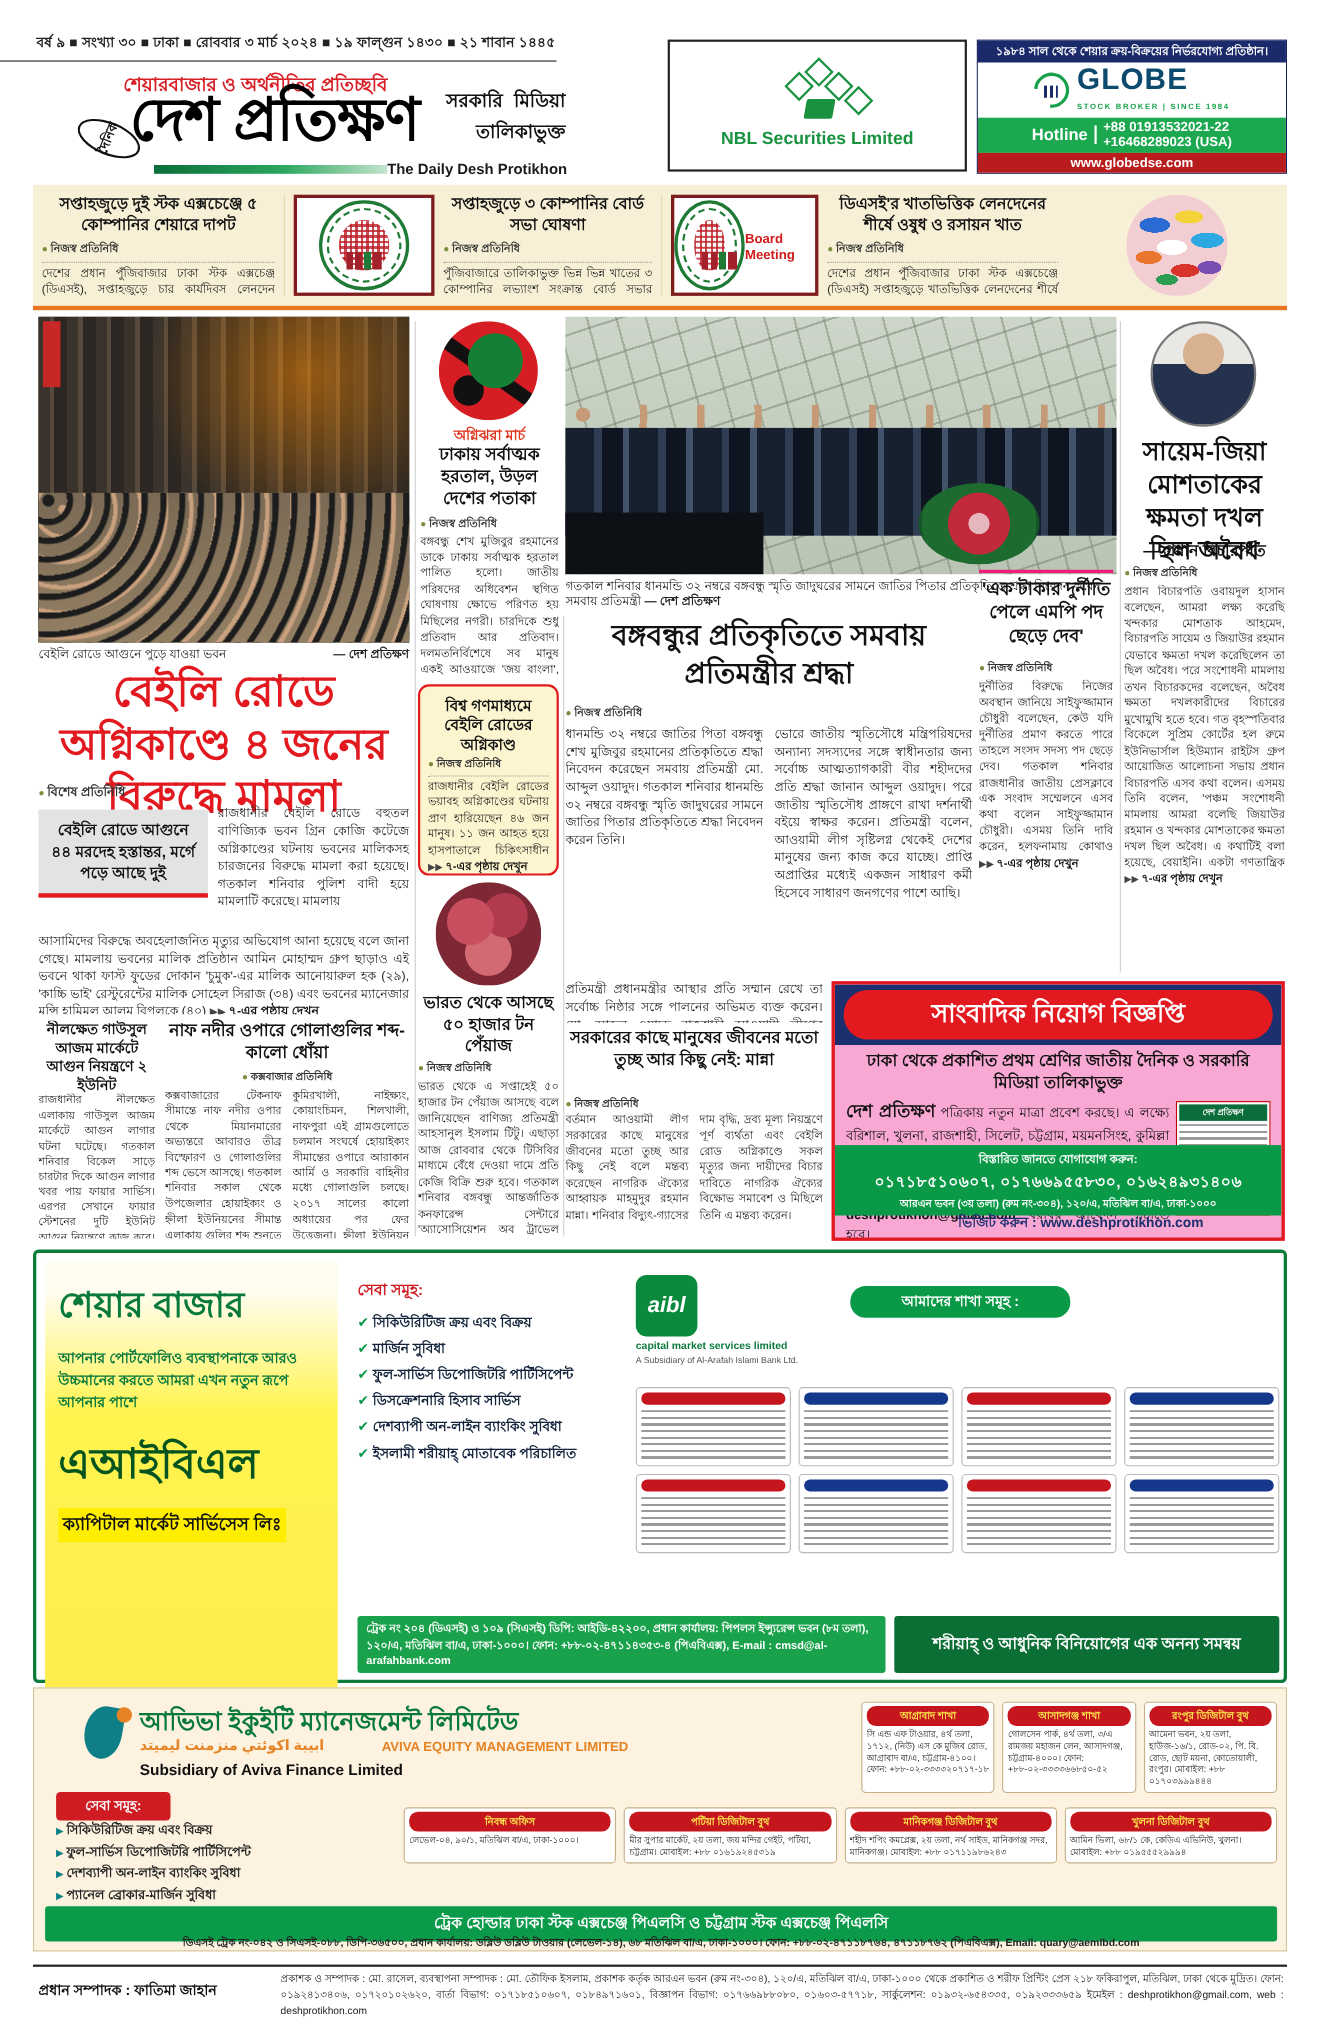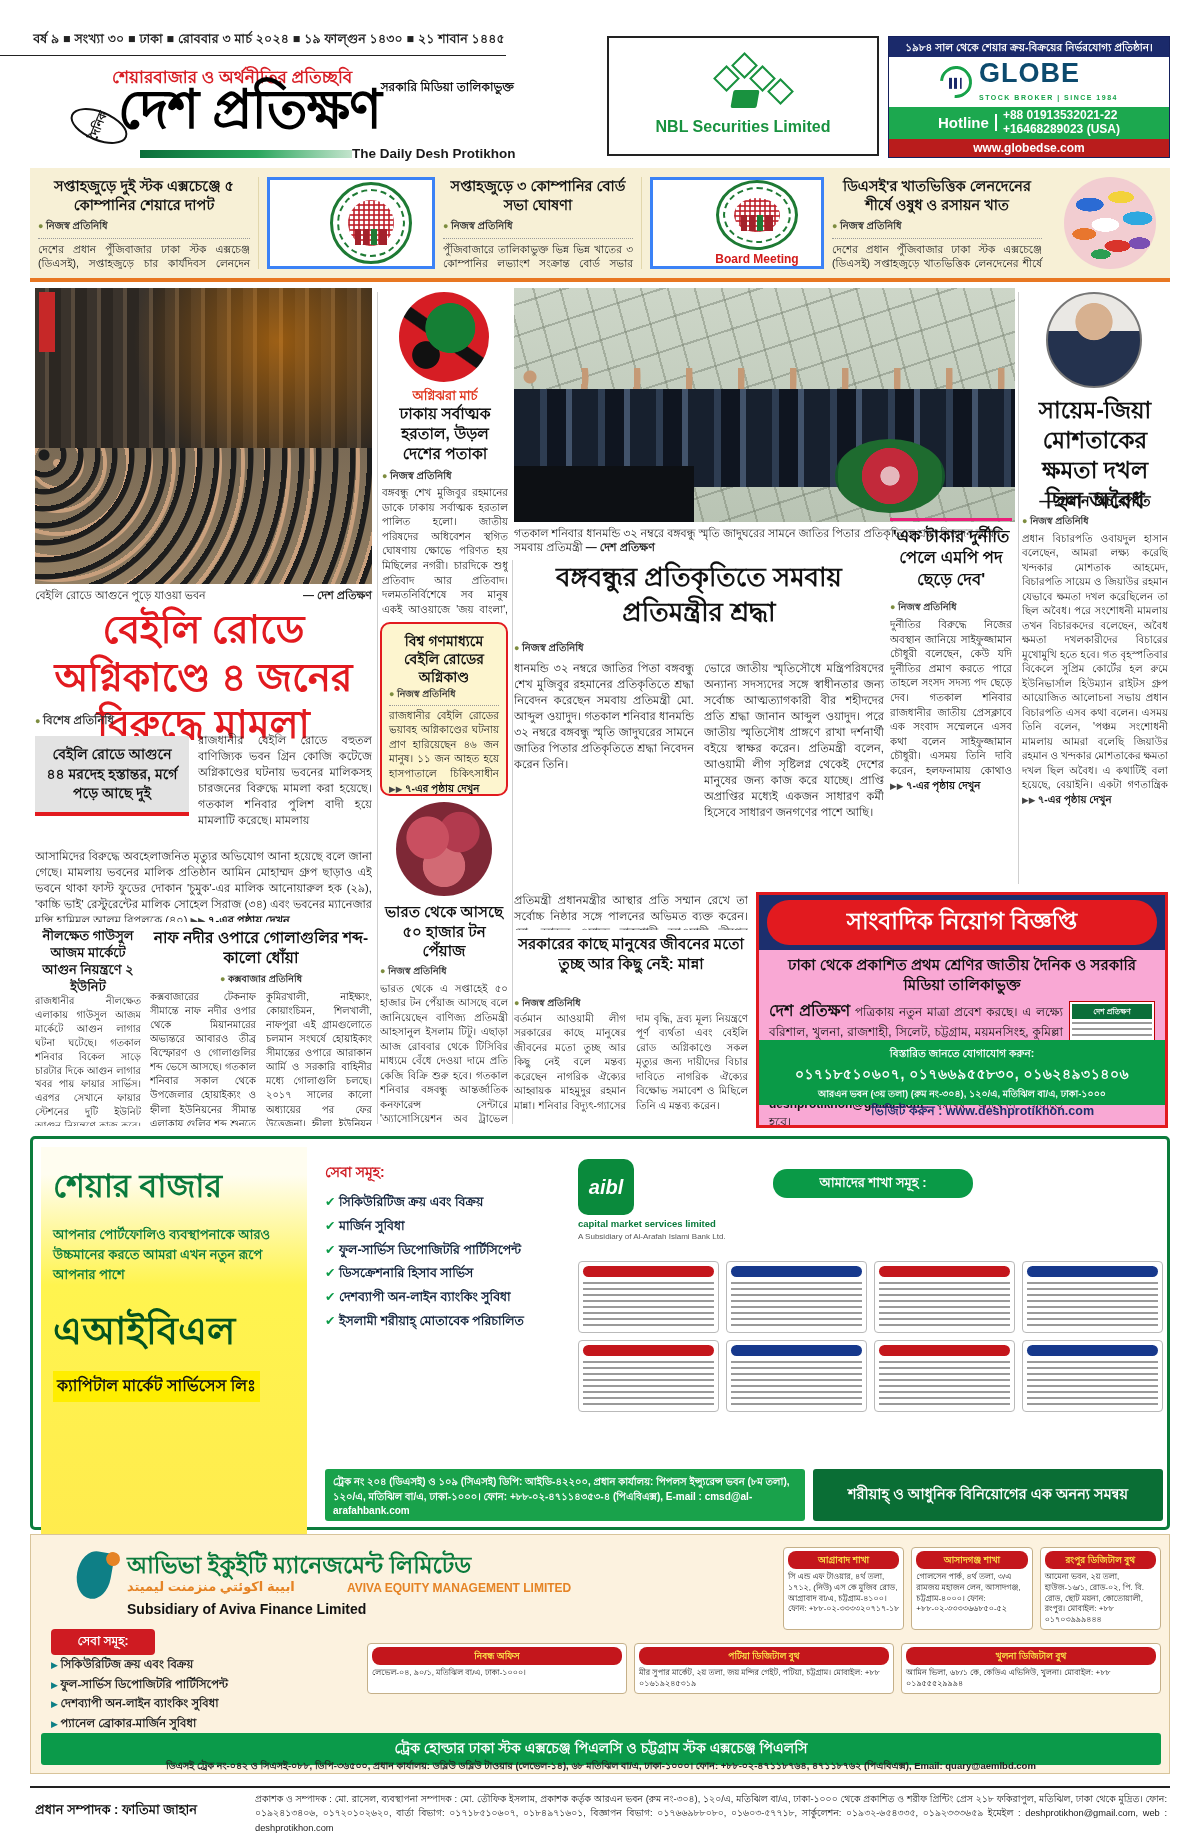--- a/index.html
+++ b/index.html
@@ -7,21 +7,21 @@
         font-family:"Liberation Sans","DejaVu Sans",sans-serif;color:#111;overflow:hidden;}
   .abs{position:absolute;}
   .ctr{text-align:center;}
   .jst{text-align:justify;}
   .clip{overflow:hidden;}
   .b{font-weight:bold;}
   
   .dateline{font-size:12.5px;font-weight:bold;letter-spacing:.2px;color:#222;}
   .hrule{border-top:1.5px solid #222;height:0;}
   .tag-red{color:#d81f26;font-size:17px;font-weight:900;}
-  .tag-black{font-size:12px;font-weight:900;text-align:right;color:#111;}
+  .tag-black{font-size:17px;font-weight:900;text-align:right;color:#111;font-family:Liberation Mono, monospace;}
   .badge-daily{width:26px;height:56px;border:2px solid #111;border-radius:50%;
     display:flex;align-items:center;justify-content:center;transform:rotate(-68deg);
     font-size:12px;font-weight:900;background:#fff;}
   .brand-title{font-size:54px;font-weight:900;line-height:1;color:#000;letter-spacing:-1px;}
   .green-bar{height:8px;background:linear-gradient(90deg,#0b6e3a,#2aa65d 55%,#c4e4cd);}
   .brand-sub{font-size:13.5px;font-weight:900;color:#1a1a1a;}
   .nbl-box{border:2px solid #222;background:#fff;display:flex;flex-direction:column;align-items:center;justify-content:center;}
   .nbl-logo{position:relative;width:110px;height:58px;}
   .nbl-logo .d{position:absolute;width:15px;height:15px;border:2.5px solid #19923f;transform:rotate(45deg);background:#fff;}
   .nbl-logo .db{position:absolute;width:26px;height:18px;background:#19923f;transform:skewX(-10deg);border-radius:2px;}
@@ -41,21 +41,21 @@
   
   .strip{background:#f7f0d6;border-bottom:4px solid #e87722;display:flex;gap:8px;padding:9px 8px;box-sizing:border-box;}
   .sa{border-right:1px solid #e2d7ac;padding-right:8px;}
   .sa h3{margin:0 0 3px;font-size:14.5px;font-weight:900;text-align:center;line-height:1.3;}
   .byl{font-size:10px;font-weight:bold;color:#333;}
   .byl::before{content:"● ";color:#7d8c3f;font-size:9px;}
   .dot{border-bottom:1px dotted #999;margin:3px 0;}
   .sa p{margin:0;font-size:10.5px;line-height:1.4;color:#222;}
   .more{font-weight:900;color:#111;white-space:nowrap;}
   .more::before{content:"▶▶ ";font-size:85%;color:#444;}
-  .slogo{background:#fff;border:3px solid #3b82f6;display:flex;flex-direction:column;align-items:center;justify-content:center;padding-left:40px;}
+  .slogo{background:#fff;border:3px solid #7f1d1d;display:flex;align-items:center;justify-content:center;}
   .dse{width:76px;height:76px;border-radius:50%;border:3px solid #1e7a34;outline:2px dashed #1e7a34;outline-offset:-9px;position:relative;
        background:radial-gradient(circle,#fff 0 100%);}
   .dse::before{content:"";position:absolute;inset:15px;border-radius:50%;
        background:repeating-linear-gradient(0deg,rgba(190,30,40,.8) 0 2px,transparent 2px 5px),
                   repeating-linear-gradient(90deg,rgba(190,30,40,.8) 0 2px,transparent 2px 5px);}
   .dse::after{content:"";position:absolute;left:22px;bottom:16px;width:32px;height:16px;
        background:linear-gradient(90deg,#a3212b 0 6px,transparent 6px 8px,#a3212b 8px 14px,transparent 14px 16px,#1e7a34 16px 22px,transparent 22px 24px,#a3212b 24px 30px);}
   .bm-label{font-size:12px;font-weight:900;color:#d21a1a;margin-top:2px;}
   .spills{display:flex;align-items:center;justify-content:center;}
   .pills{width:92px;height:92px;border-radius:50%;background:
@@ -468,20 +468,24 @@
     <div class="abs avrow" style="left:336px;top:108px;width:794px;">
       <div class="avb">
         <div class="avb-head">নিবন্ধ অফিস</div>
         <div class="avb-txt">লেভেল-০৪, ৯০/১, মতিঝিল বা/এ, ঢাকা-১০০০।</div>
       </div>
       <div class="avb">
         <div class="avb-head">পটিয়া ডিজিটাল বুথ</div>
         <div class="avb-txt">মীর সুপার মার্কেট, ২য় তলা, জয় মন্দির গেইট, পটিয়া, চট্টগ্রাম। মোবাইল: +৮৮ ০১৬১৯২৪৫৩১৯</div>
       </div>
       <div class="avb">
+        <div class="avb-head">মানিকগঞ্জ ডিজিটাল বুথ</div>
+        <div class="avb-txt">শহীদ শপিং কমপ্লেক্স, ২য় তলা, নর্থ সাইড, মানিকগঞ্জ সদর, মানিকগঞ্জ। মোবাইল: +৮৮ ০১৭১১৯৮৬২৪৩</div>
+      </div>
+      <div class="avb">
         <div class="avb-head">খুলনা ডিজিটাল বুথ</div>
         <div class="avb-txt">আমিন ভিলা, ৬৮/১ কে, কেডিএ এভিনিউ, খুলনা। মোবাইল: +৮৮ ০১৯৫৫৫২৯৯৯৪</div>
       </div>
     </div>
     <div class="abs av-band" style="left:10px;top:198px;width:1120px;">ট্রেক হোল্ডার ঢাকা স্টক এক্সচেঞ্জ পিএলসি ও চট্টগ্রাম স্টক এক্সচেঞ্জ পিএলসি</div>
     <div class="abs av-bottom" style="left:10px;top:224px;width:1120px;">ডিএসই ট্রেক নং-০৪২ ও সিএসই-০৮৮, ডিপি-৩৬৫০০, প্রধান কার্যালয়: ডব্লিউ ডব্লিউ টাওয়ার (লেভেল-১৪), ৬৮ মতিঝিল বা/এ, ঢাকা-১০০০। ফোন: +৮৮-০২-৪৭১১৮৭৬৪, ৪৭১১৮৭৬২ (পিএবিএক্স), Email: quary@aemlbd.com</div>
   </div>
 
   <div class="abs footer-rule" style="left:30px;top:1786px;width:1140px;"></div>
   <div class="abs f-chief" style="left:35px;top:1800px;width:210px;">প্রধান সম্পাদক : ফাতিমা জাহান</div>

